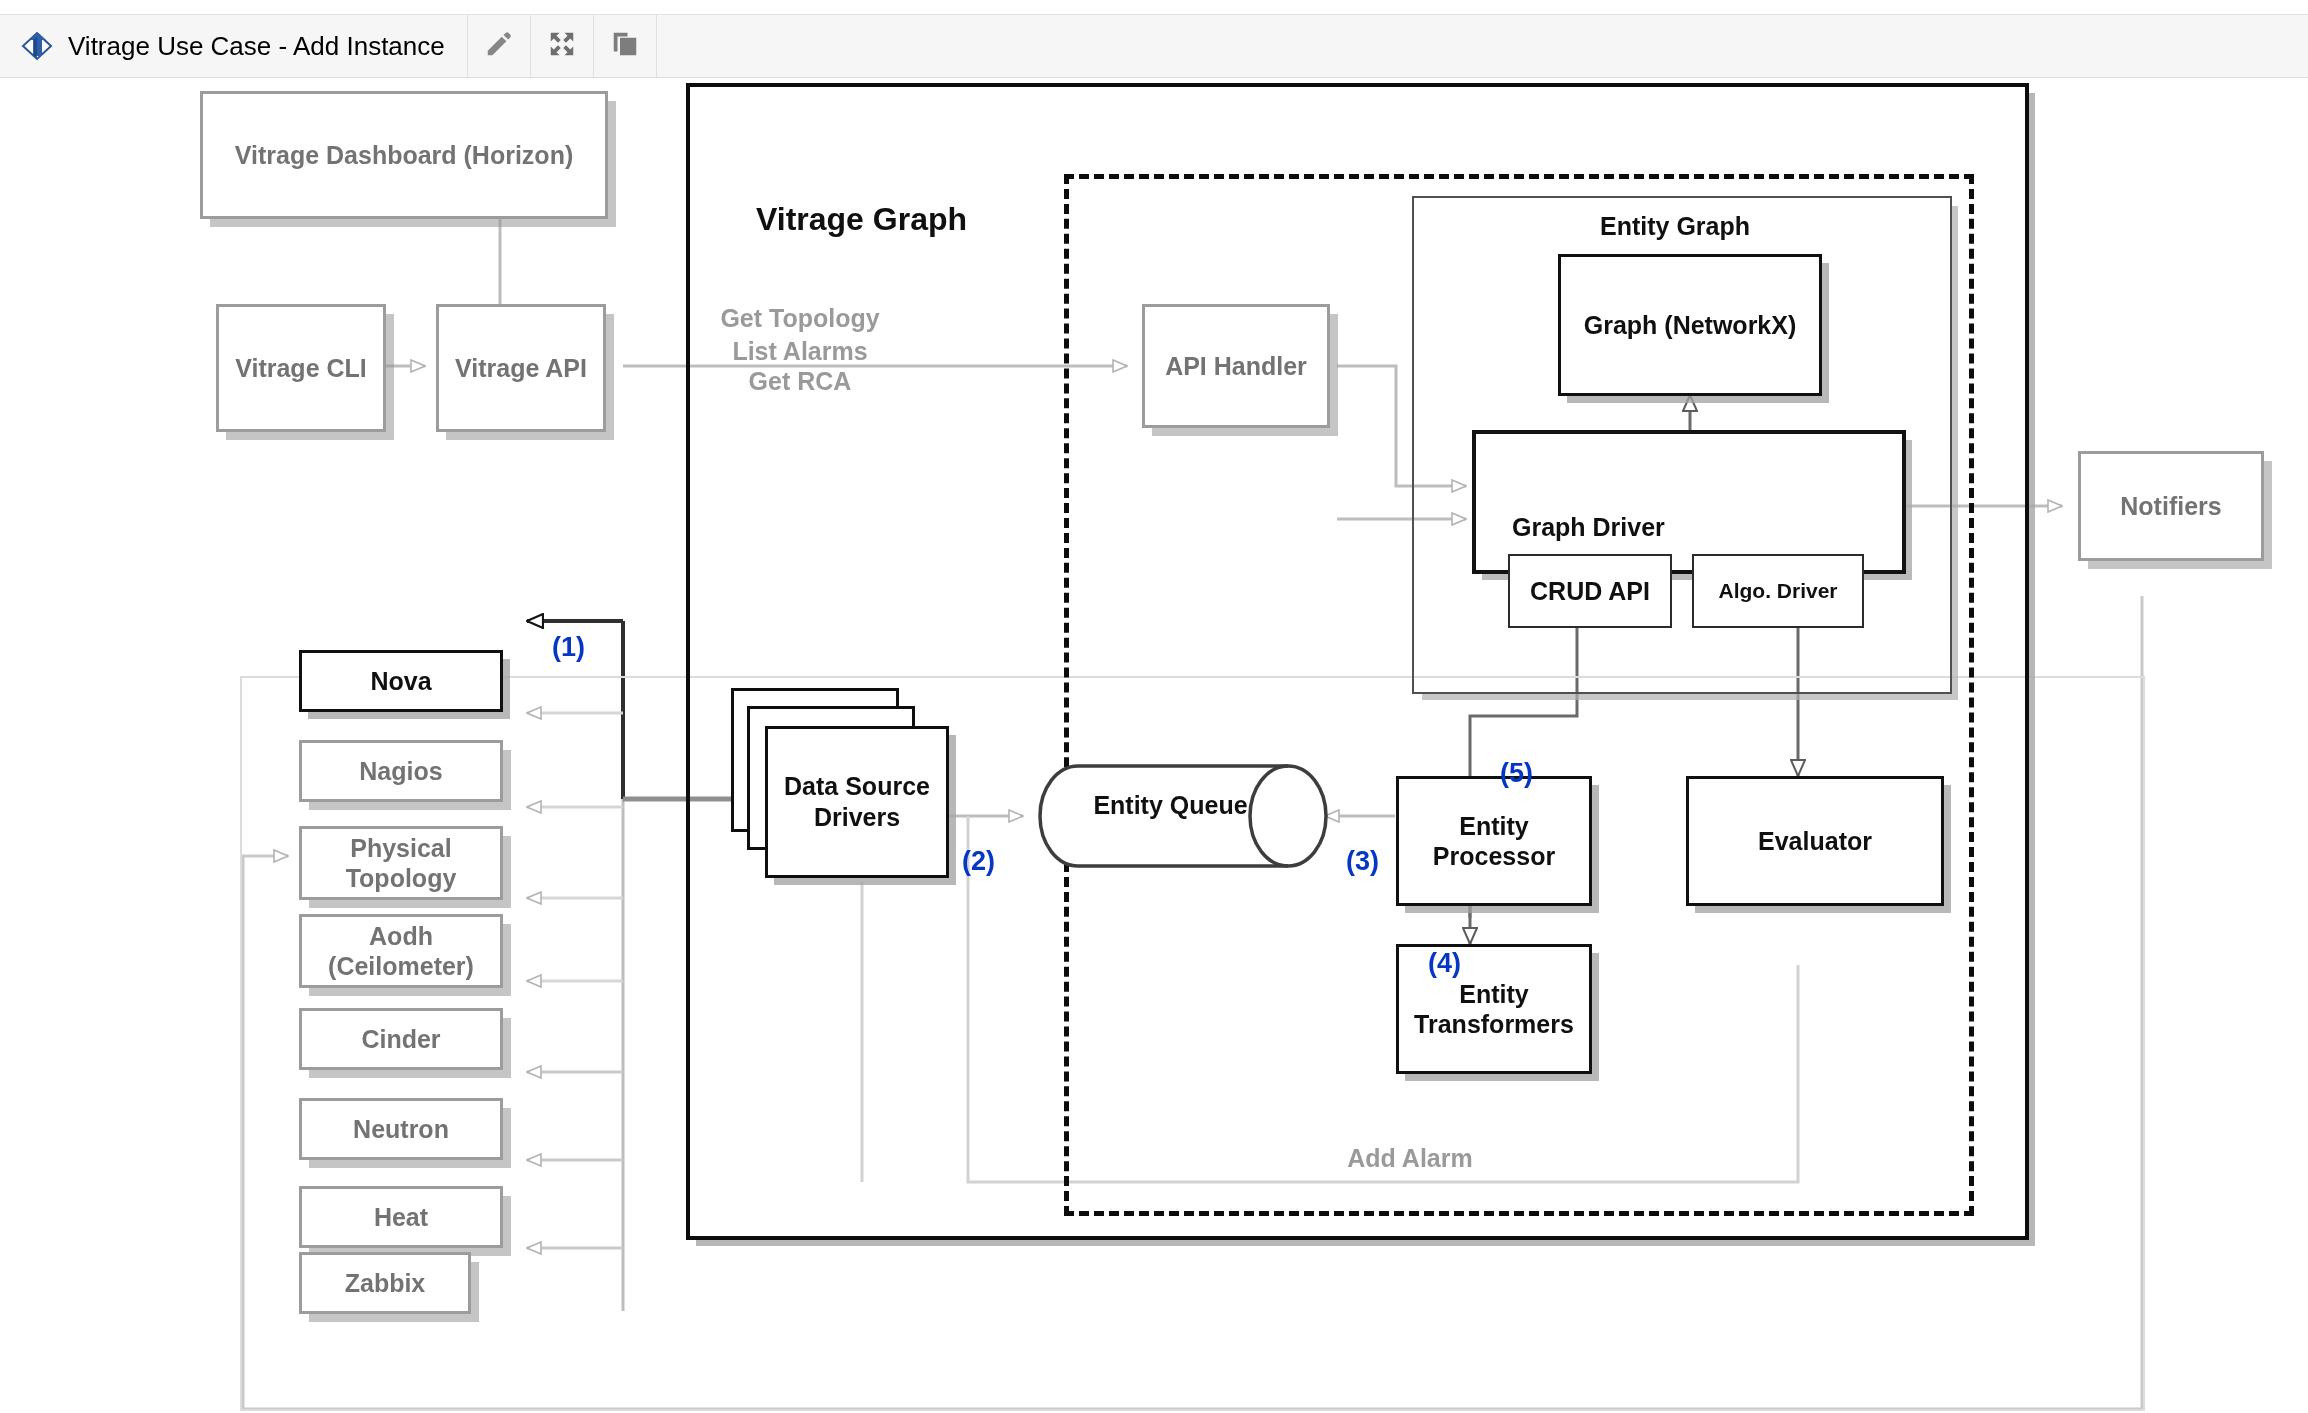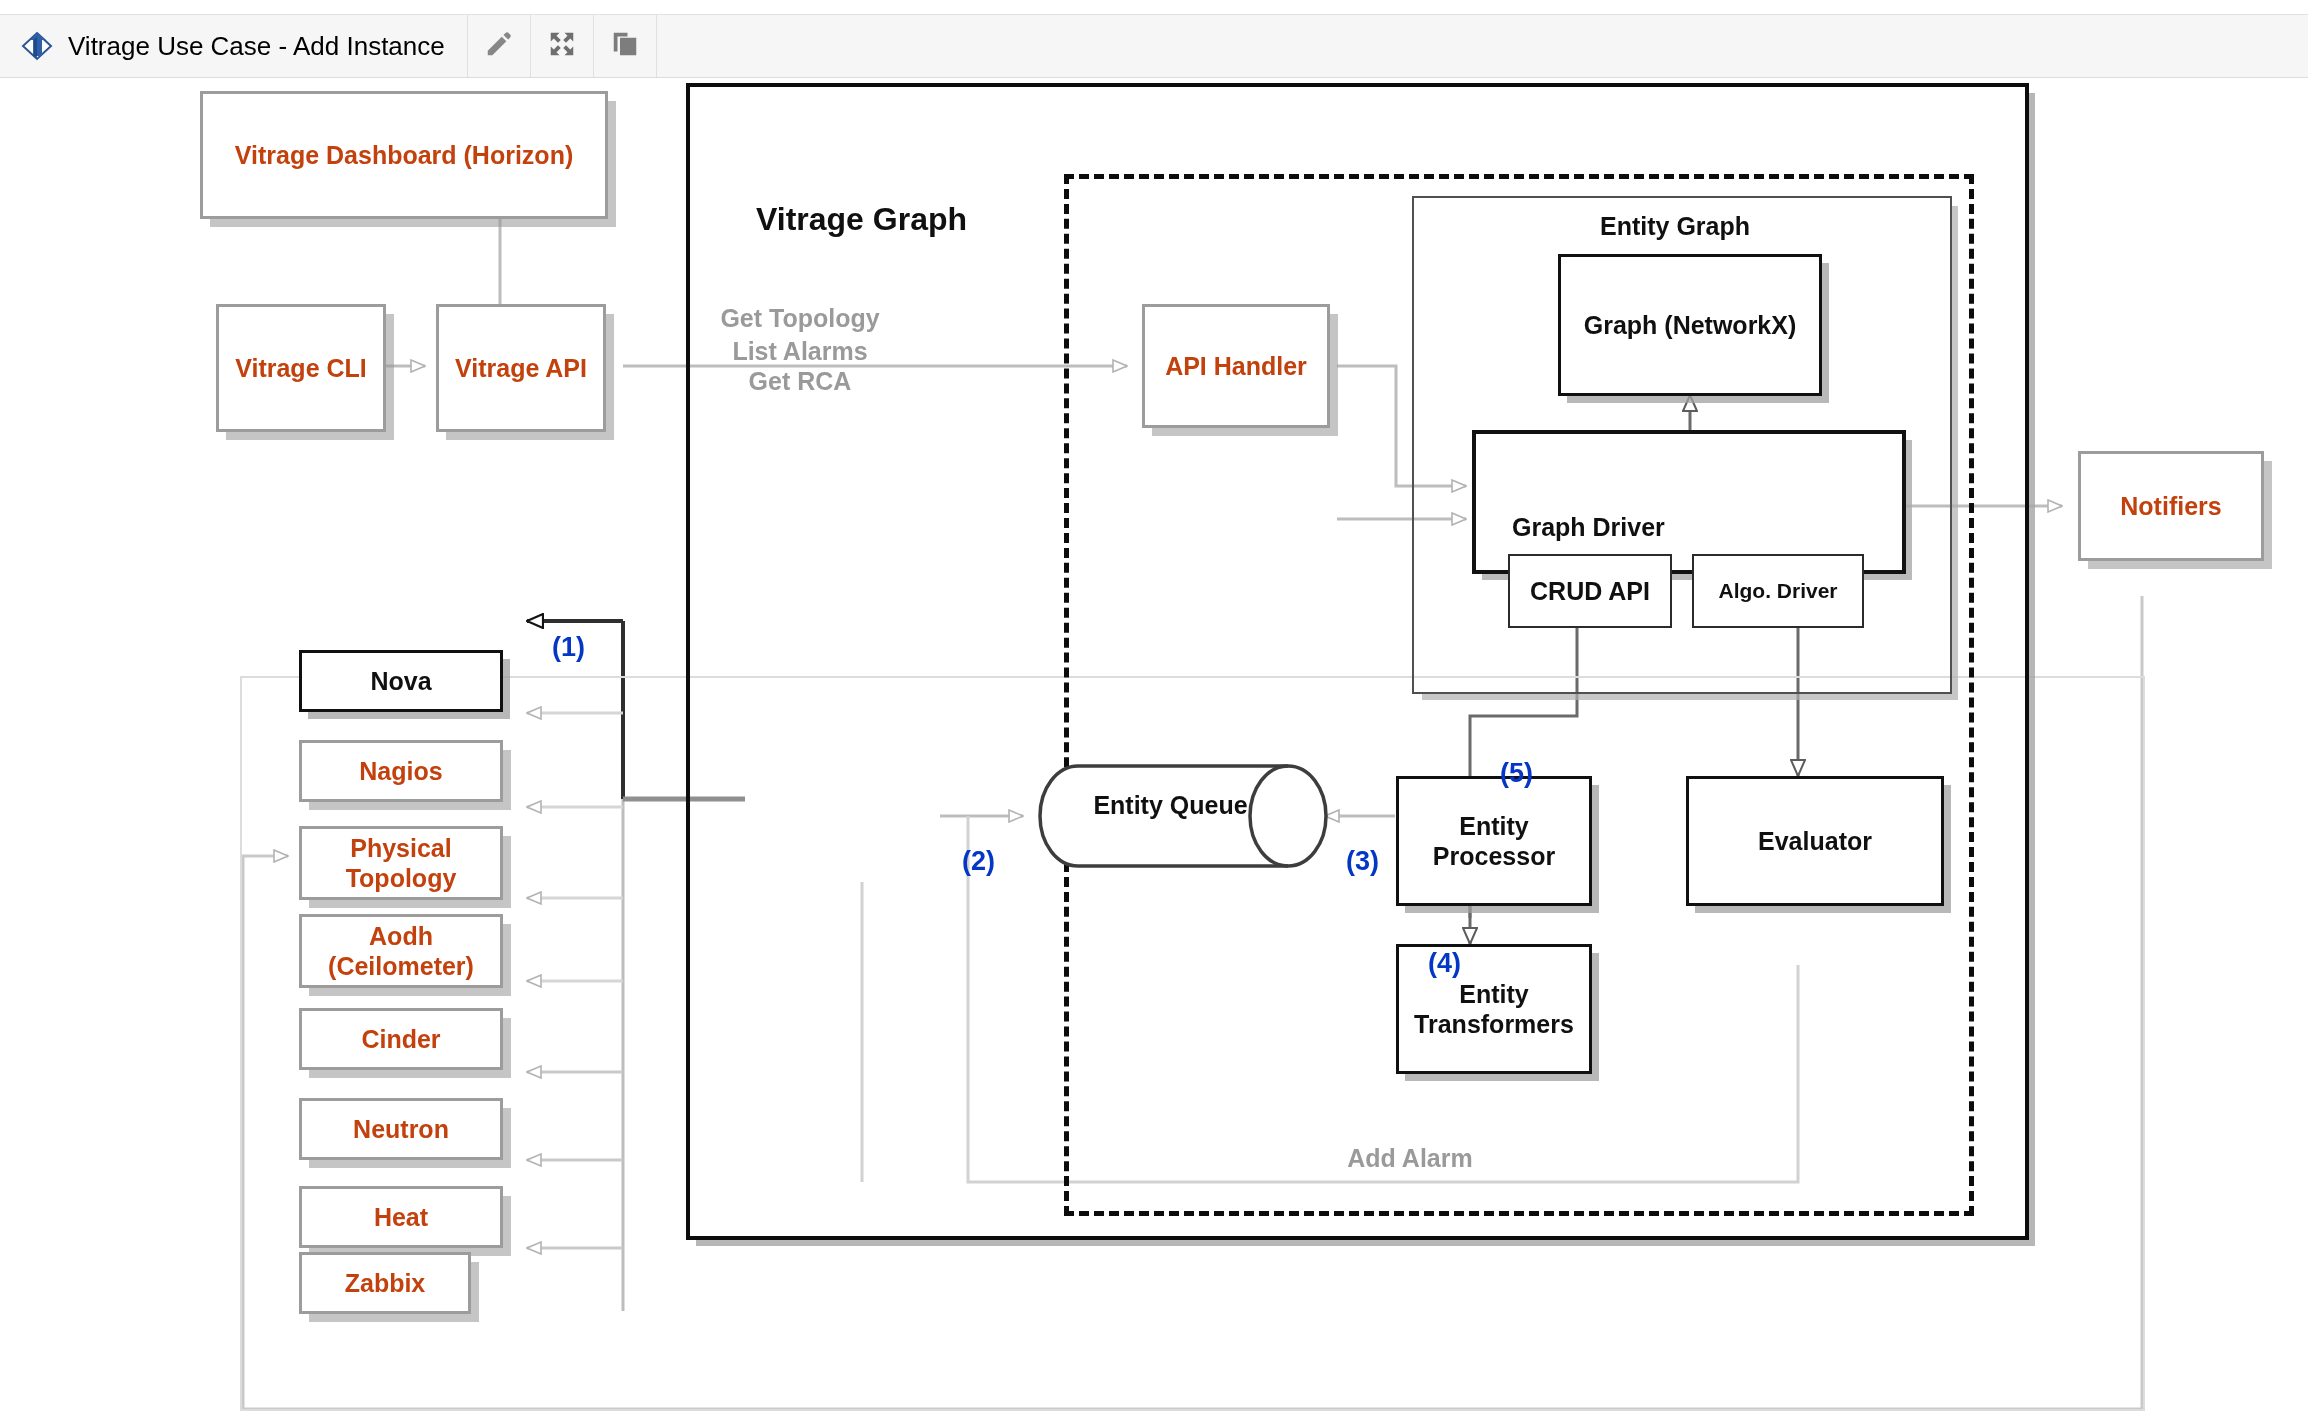--- a/index.html
+++ b/index.html
@@ -20,21 +20,21 @@
   #canvas{position:absolute;left:0;top:76px;width:2308px;height:1337px;}
   svg.lay{position:absolute;left:0;top:0;width:2308px;height:1337px;overflow:visible;}
 
   
   .node{position:absolute;box-sizing:border-box;display:flex;align-items:center;
         justify-content:center;text-align:center;background:#ffffff;}
   .node .t{line-height:1.2;}
 
   
   .grey{border:3px solid #9c9c9c;box-shadow:9px 9px 0 -1px rgba(150,150,150,.55);}
-  .grey .t{color:#c2410c;font-weight:bold;}
+  .grey .t{color:#737373;font-weight:bold;}
 
   
   .dark{border:3px solid #101010;box-shadow:8px 8px 0 -1px rgba(160,160,160,.75);}
   .dark .t{color:#101010;font-weight:bold;}
 
   
   .thin{border:2px solid #2b2b2b;}
   .thin .t{color:#101010;font-weight:bold;}
 
   .lbl-grey{position:absolute;color:#9a9a9a;font-weight:bold;text-align:center;}
@@ -235,20 +235,27 @@
         <span class="t nl" style="font-size: 25px; line-height: 1.2;">Neutron</span>
       </div>
       <div class="node grey" style="left: 299px; top: 1110px; width: 204px; height: 62px;">
         <span class="t nl" style="font-size: 25px; line-height: 1.2;">Heat</span>
       </div>
       <div class="node grey" style="left: 299px; top: 1176px; width: 172px; height: 62px;">
         <span class="t nl" style="font-size: 25px; line-height: 1.2;">Zabbix</span>
       </div>
     </div>
 
+  <div class="stack" style="left:731px;top:612px;width:218px;height:194px;">
+    <div class="sheet" style="left:0;top:0;width:168px;height:144px;"></div>
+    <div class="sheet" style="left:16px;top:18px;width:168px;height:144px;"></div>
+    <div class="sheet" style="left:34px;top:38px;width:184px;height:152px;box-shadow:8px 8px 0 -1px rgba(165,165,165,.8);display:flex;align-items:center;justify-content:center;">
+      <span class="t nl" style="font-size:25px;color:#101010;font-weight:bold;text-align:center;line-height:1.25;">Data Source<br>Drivers</span>
+    </div>
+  </div>
 
   <div class="cyl" style="left:1038px;top:688px;width:290px;height:104px;">
     <svg width="290" height="104" viewBox="0 0 290 104">
       <path d="M40,2 H250 A38,50 0 0 1 250,102 H40 A38,50 0 0 1 40,2 Z" fill="#ffffff" stroke="#3d3d3d" stroke-width="3.5"></path>
       <path d="M250,2 A38,50 0 0 0 250,102" fill="none" stroke="#3d3d3d" stroke-width="3.5"></path>
     </svg>
     <span style="position:absolute;left:0;top:0;width:265px;height:83px;display:flex;align-items:center;justify-content:center;font-size:25px;color:#101010;font-weight:bold;">Entity Queue</span>
   </div>
 
   <div class="node dark" style="left:1396px;top:700px;width:196px;height:130px;">

